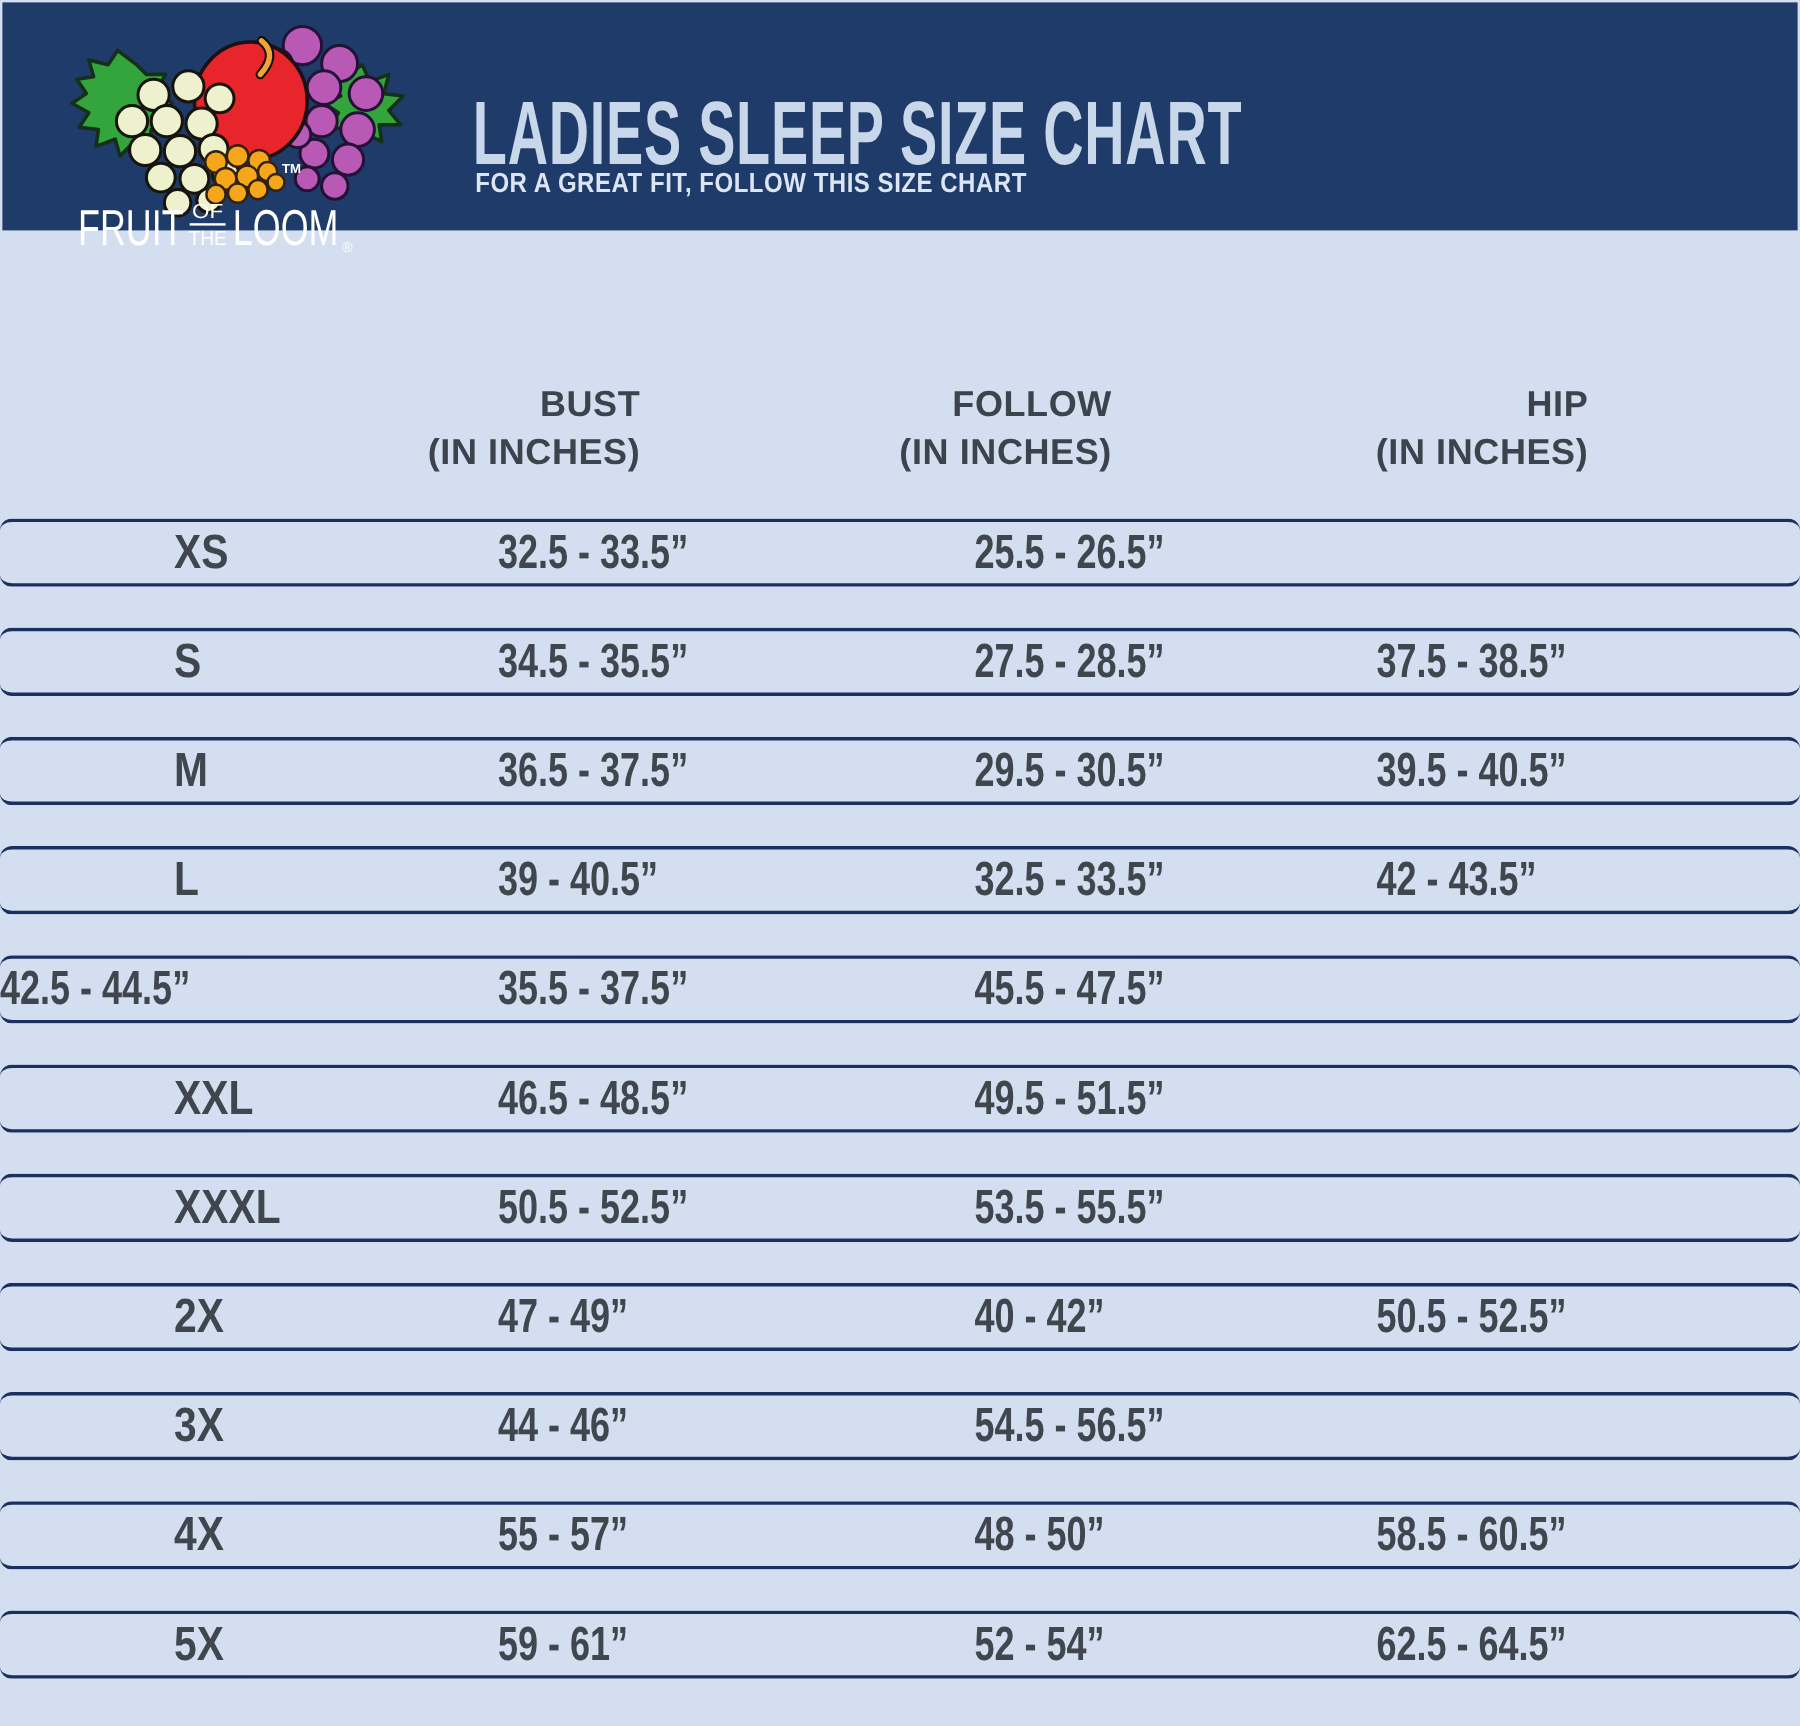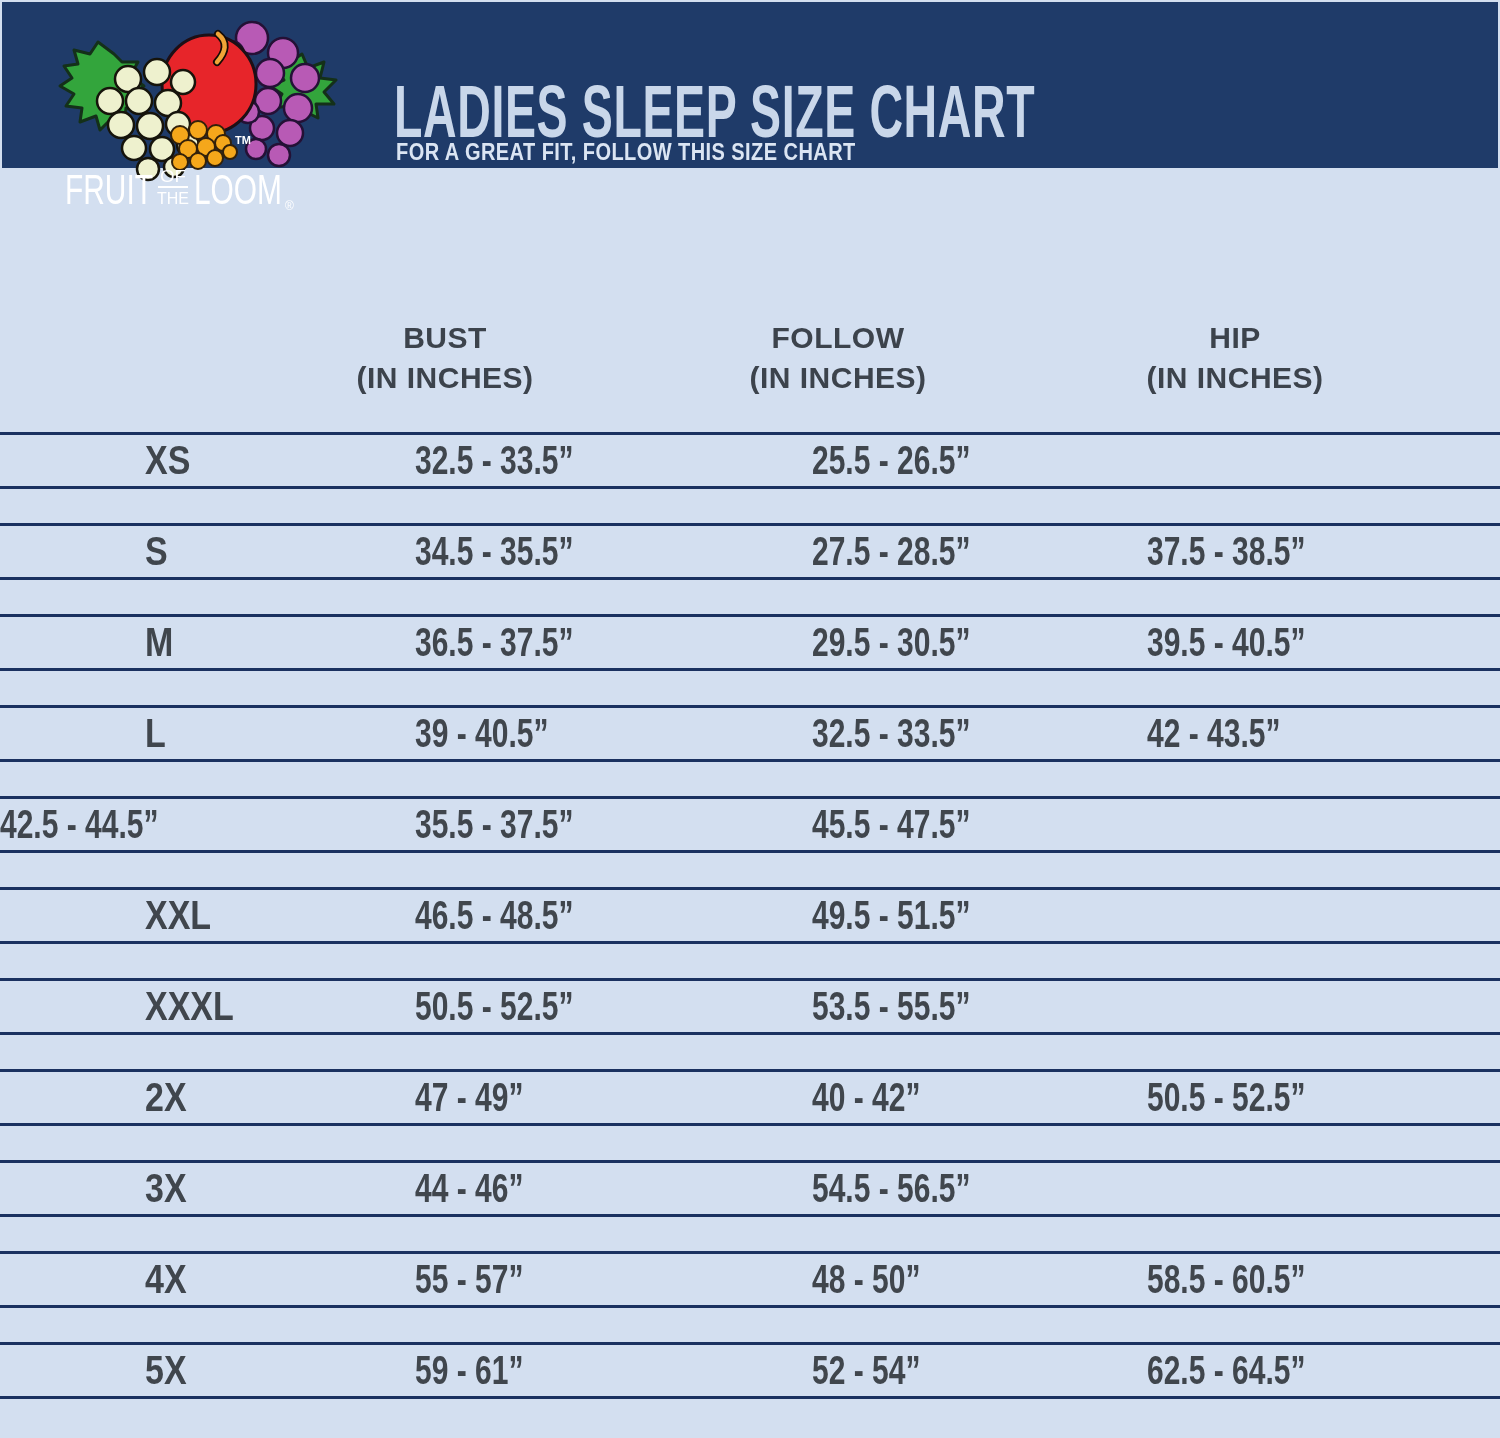--- a/index.html
+++ b/index.html
@@ -4,56 +4,57 @@
 <style>
   html,body{margin:0;padding:0;}
   body{
     width:1500px;height:1438px;
     background:#d3dff0;
     font-family:"Liberation Sans",sans-serif;
     position:relative;overflow:hidden;
   }
   
   .banner{
-    position:absolute;left:2px;top:2px;right:2px;height:166px;
+    position:absolute;left:2px;top:2px;right:2px;height:190px;
     background:#1f3b69;
   }
   .logo-svg{position:absolute;left:0;top:0;}
   svg text{font-family:"Liberation Sans",sans-serif;}
   .title{
     position:absolute;left:392px;top:72px;
     color:#c9d7ea;font-size:75px;font-weight:bold;line-height:1;
     white-space:nowrap;letter-spacing:1px;
     transform:scaleX(.62);transform-origin:left top;
   }
   .subtitle{
     position:absolute;left:394px;top:139px;
     color:#dbe5f3;font-size:23px;font-weight:bold;line-height:1;
     white-space:nowrap;letter-spacing:.5px;
     transform:scaleX(.87);transform-origin:left top;
   }
   
   .col-head{
     position:absolute;top:318px;transform:translateX(-50%);
-    text-align:center;color:#3c434c;font-weight:bold;
+    text-align:right;color:#3c434c;font-weight:bold;
     font-size:30px;line-height:40px;letter-spacing:.5px;white-space:nowrap;
   }
   #ch-bust{left:445px}
   #ch-waist{left:838px}
   #ch-hip{left:1235px}
   
   .rows{
     position:absolute;left:0;right:0;top:432px;
     display:flex;flex-direction:column;gap:34px;
   }
   .row{
     height:57px;box-sizing:border-box;
     border-top:3px solid #1a3160;border-bottom:3px solid #1a3160;
     display:grid;grid-template-columns:415px 397px 335px 1fr;
     align-items:center;
+    border-radius:10px;
   }
   .cell{overflow:visible;}
   .cell span{
     display:inline-block;font-size:40px;font-weight:bold;color:#40464d;
     white-space:nowrap;transform:scaleX(.75);transform-origin:left center;
   }
   .cell.size{padding-left:145px;}
   .cell.size span{transform:scaleX(.85);}
 </style>
 </head>

